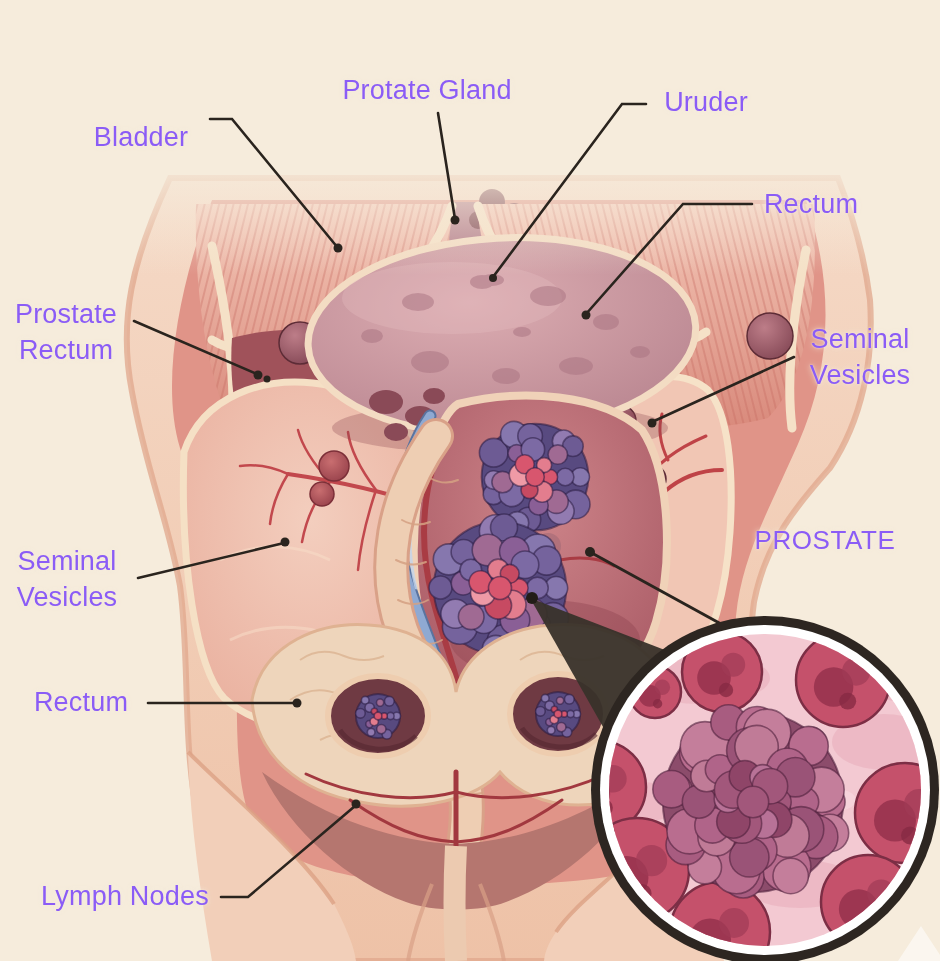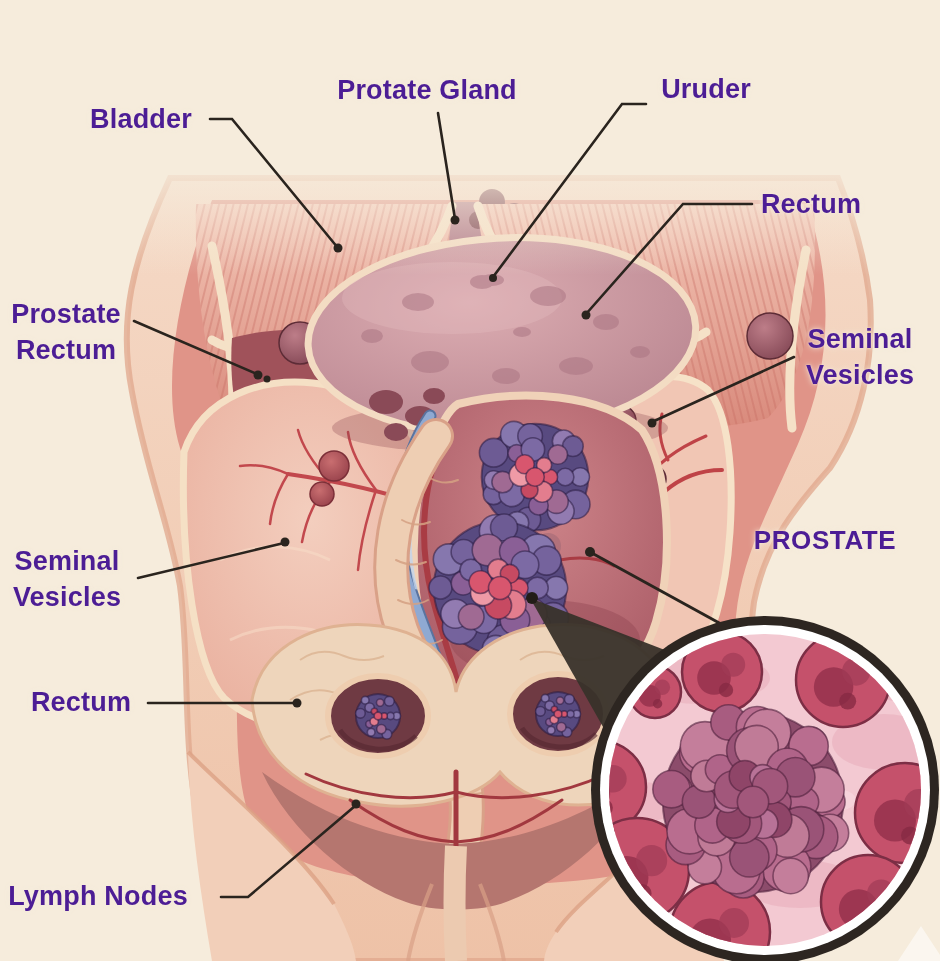--- a/index.html
+++ b/index.html
@@ -1,22 +1,22 @@
 <!DOCTYPE html>
 <html><head>
 <meta charset="utf-8">
 <style>
   html,body{margin:0;padding:0;background:#f6ecdc;}
   .stage{position:relative;width:940px;height:961px;overflow:hidden;
          font-family:"Liberation Sans",sans-serif;background:#f6ecdc;}
   .stage svg.art{position:absolute;left:0;top:0;}
   .lbl{position:absolute;transform:translate(-50%,-50%);
-       font-size:27px;color:#4c1d95;letter-spacing:.2px;text-align:center;
+       font-size:27px;color:#8b5cf6;letter-spacing:.2px;text-align:center;
        line-height:36px;white-space:nowrap;
-       text-shadow:0 0 6px rgba(246,236,220,.95),0 0 2px rgba(246,236,220,.9);font-weight:bold;}
+       text-shadow:0 0 6px rgba(246,236,220,.95),0 0 2px rgba(246,236,220,.9);}
   .lbl span{display:block;}
   .lbl.caps{font-size:26px;letter-spacing:.6px;line-height:33px;}
 </style>
 </head>
 <body>
 
 <div class="stage">
 
 <svg class="art" width="940" height="961" viewBox="0 0 940 961">
   <defs>
@@ -496,35 +496,35 @@
         <circle cx="586" cy="315" r="4.5"></circle>
     <circle cx="652" cy="423" r="4.5"></circle>
         <circle cx="258" cy="375" r="4.5"></circle>
     <circle cx="267" cy="379" r="3.5"></circle>
         <circle cx="285" cy="542" r="4.5"></circle>
     <circle cx="297" cy="703" r="4.5"></circle>
         <circle cx="356" cy="804" r="4.5"></circle>
   </g>
 </svg>
 
-<div class="lbl" style="left:141px;top:119px">Bladder</div>
+<div class="lbl" style="left:141px;top:137px">Bladder</div>
 <div class="lbl" style="left:427px;top:90px">Protate Gland</div>
-<div class="lbl" style="left:706px;top:89px">Uruder</div>
+<div class="lbl" style="left:706px;top:102px">Uruder</div>
 <div class="lbl" style="left:811px;top:204px">Rectum</div>
 <div class="lbl" style="left:860px;top:357px">
   <span>Seminal</span>
   <span>Vesicles</span>
 </div>
 <div class="lbl" style="left:66px;top:332px">
   <span>Prostate</span>
   <span>Rectum</span>
 </div>
 <div class="lbl" style="left:67px;top:579px">
   <span>Seminal</span>
   <span>Vesicles</span>
 </div>
 <div class="lbl" style="left:81px;top:702px">Rectum</div>
-<div class="lbl" style="left:98px;top:896px">Lymph Nodes</div>
+<div class="lbl" style="left:125px;top:896px">Lymph Nodes</div>
 <div class="lbl caps" style="left:825px;top:540px">
   <span>PROSTATE</span>
 </div>
 
 </div>
 
 </body></html>

